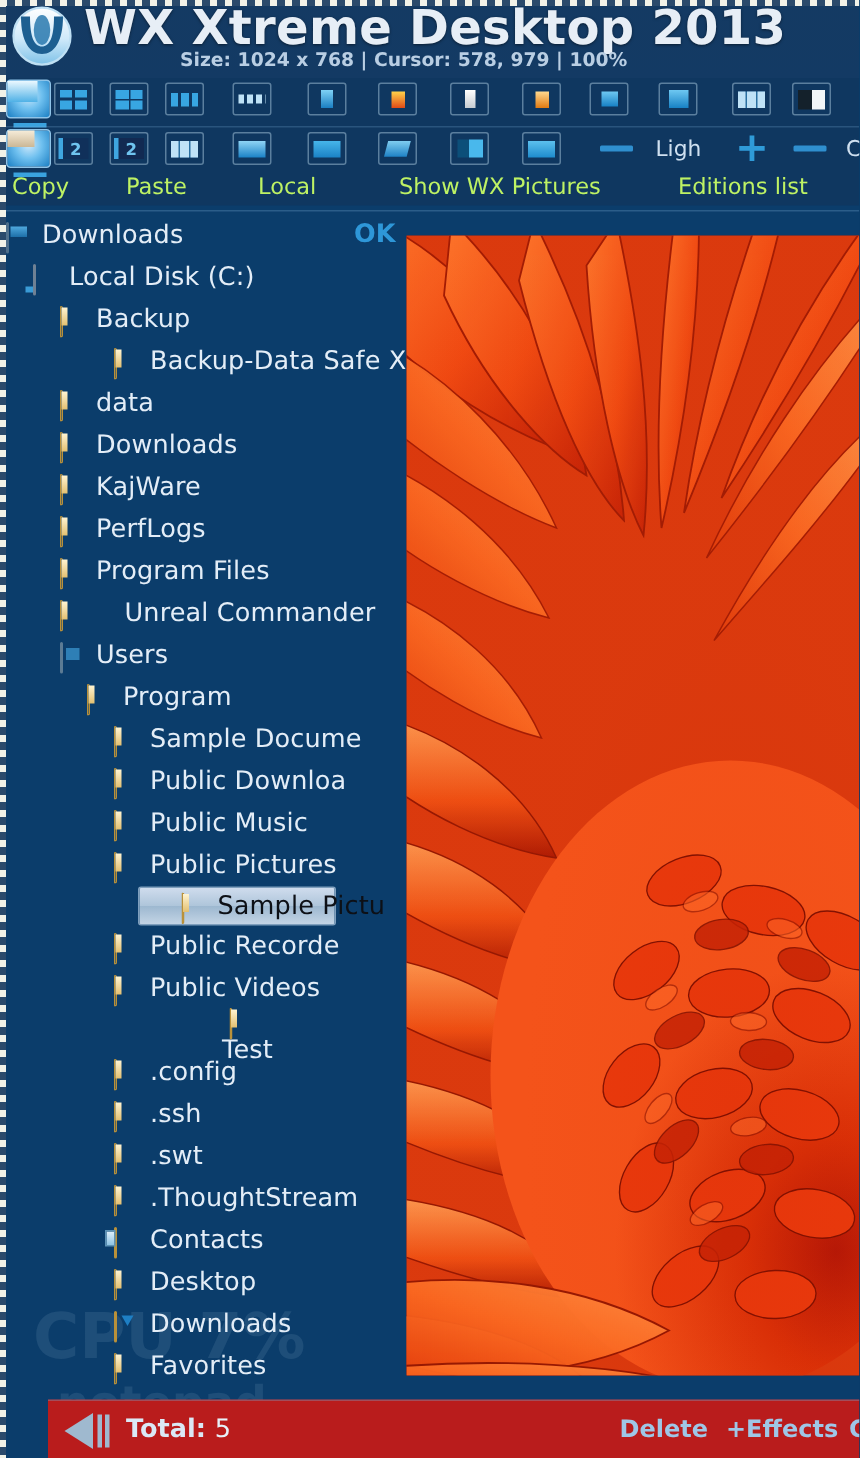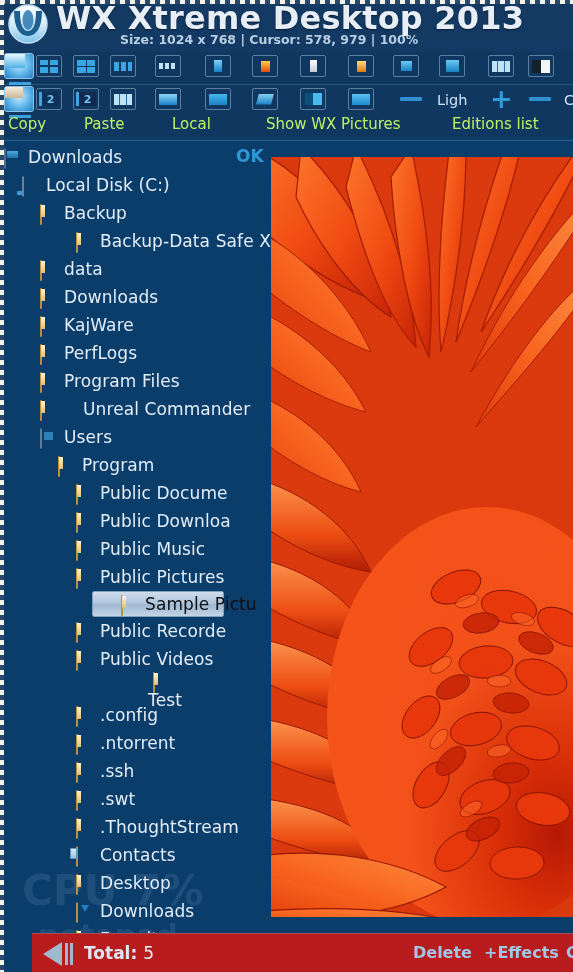--- a/index.html
+++ b/index.html
@@ -509,21 +509,21 @@
       <div class="tnode" style="margin-left: 36px;">
         <span class="ticon"><span class="ic-users"></span></span>
         <span class="tlabel">Users</span>
       </div>
       <div class="tnode" style="margin-left: 54px;">
         <span class="ticon"><span class="ic-folder"></span></span>
         <span class="tlabel">Program</span>
       </div>
       <div class="tnode" style="margin-left: 72px;">
         <span class="ticon"><span class="ic-folder"></span></span>
-        <span class="tlabel">Public Docume</span>
+        <span class="tlabel">Sample Docume</span>
       </div>
       <div class="tnode" style="margin-left: 72px;">
         <span class="ticon"><span class="ic-folder"></span></span>
         <span class="tlabel">Public Downloa</span>
       </div>
       <div class="tnode" style="margin-left: 72px;">
         <span class="ticon"><span class="ic-folder"></span></span>
         <span class="tlabel">Public Music</span>
       </div>
       <div class="tnode" style="margin-left: 72px;">
@@ -542,24 +542,20 @@
         <span class="ticon"><span class="ic-folder"></span></span>
         <span class="tlabel">Public Videos</span>
       </div>
       <div class="tnode" style="margin-left: 54px; flex-direction: column;">
         <span class="ticon"><span class="ic-folder"></span></span>
         <span class="tlabel">Test</span>
       </div>
       <div class="tnode" style="margin-left: 72px;">
         <span class="ticon"><span class="ic-folder"></span></span>
         <span class="tlabel">.config</span>
-      </div>
-      <div class="tnode" style="margin-left: 72px;">
-        <span class="ticon"><span class="ic-folder"></span></span>
-        <span class="tlabel">.ntorrent</span>
       </div>
       <div class="tnode" style="margin-left: 72px;">
         <span class="ticon"><span class="ic-folder"></span></span>
         <span class="tlabel">.ssh</span>
       </div>
       <div class="tnode" style="margin-left: 72px;">
         <span class="ticon"><span class="ic-folder"></span></span>
         <span class="tlabel">.swt</span>
       </div>
       <div class="tnode" style="margin-left: 72px;">

